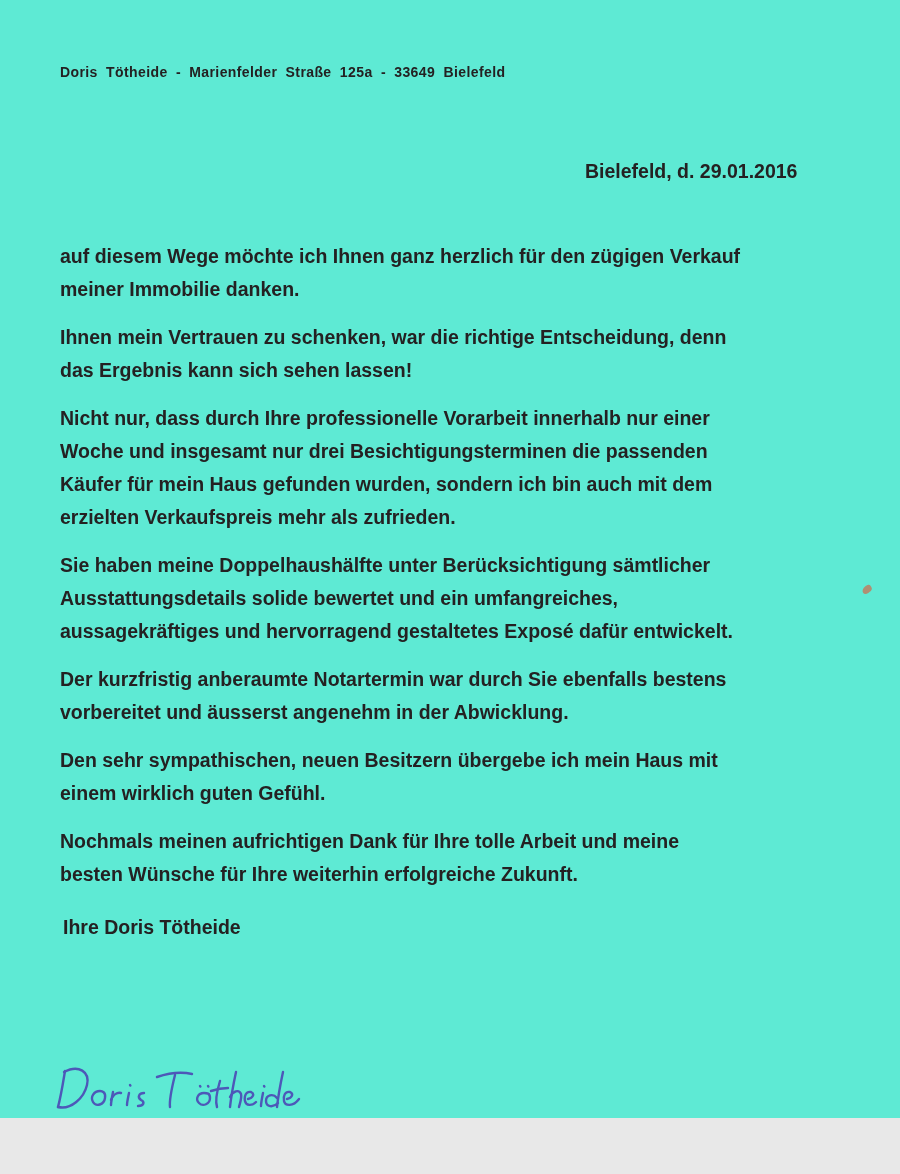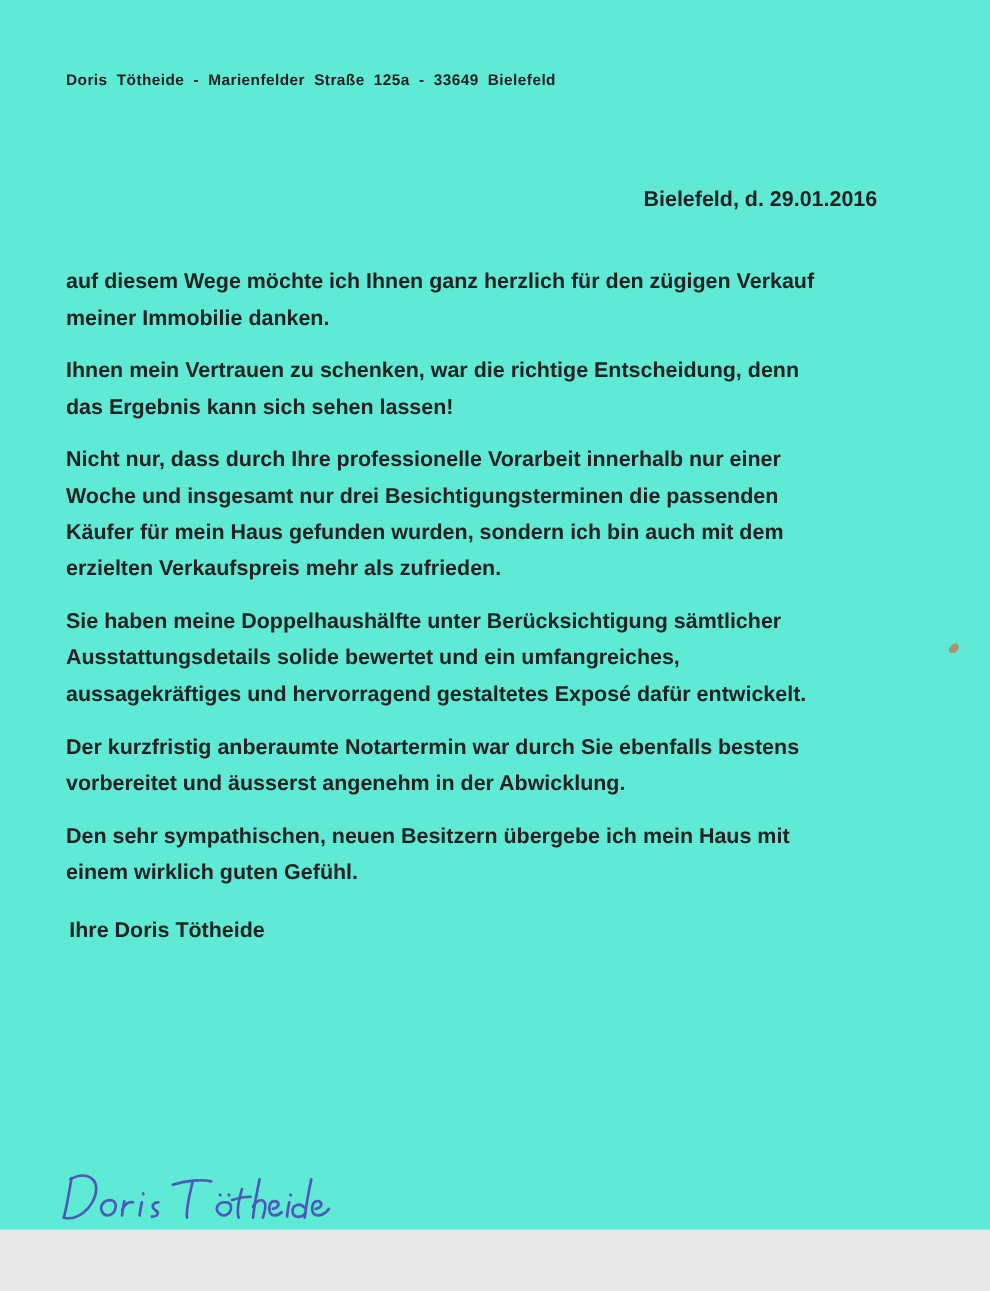--- a/index.html
+++ b/index.html
@@ -20,21 +20,21 @@
     left: 60px;
     top: 64px;
     font-size: 14px;
     letter-spacing: 0.4px;
     word-spacing: 4px;
     white-space: nowrap;
   }
   .date-line {
     position: absolute;
     left: 585px;
-    top: 170px;
+    top: 160px;
     font-size: 19.5px;
     white-space: nowrap;
   }
   .letter-body {
     position: absolute;
     left: 60px;
     top: 240px;
     width: 800px;
     font-size: 19.5px;
     line-height: 33px;
@@ -81,20 +81,22 @@
 Woche und insgesamt nur drei Besichtigungsterminen die passenden
 Käufer für mein Haus gefunden wurden, sondern ich bin auch mit dem
 erzielten Verkaufspreis mehr als zufrieden.</p>
     <p>Sie haben meine Doppelhaushälfte unter Berücksichtigung sämtlicher
 Ausstattungsdetails solide bewertet und ein umfangreiches,
 aussagekräftiges und hervorragend gestaltetes Exposé dafür entwickelt.</p>
     <p>Der kurzfristig anberaumte Notartermin war durch Sie ebenfalls bestens
 vorbereitet und äusserst angenehm in der Abwicklung.</p>
     <p>Den sehr sympathischen, neuen Besitzern übergebe ich mein Haus mit
 einem wirklich guten Gefühl.</p>
+    <p>Nochmals meinen aufrichtigen Dank für Ihre tolle Arbeit und meine
+besten Wünsche für Ihre weiterhin erfolgreiche Zukunft.</p>
     <p class="closing-name">Ihre Doris Tötheide</p>
   </div>
 
   <svg class="signature" viewBox="0 0 250 60" aria-label="handwritten signature">
     <g fill="none" stroke="#4d58b8" stroke-width="2.4" stroke-linecap="round" stroke-linejoin="round">
 
       <path d="M13,11 C11,23 9,36 6,47"></path>
       <path d="M12,12 C27,4 38,12 35,25 C32,38 19,50 6,47"></path>
 
       <path d="M48,31 C42,31 38,37 41,42 C44,47 52,45 53,38 C54,32 50,31 48,31"></path>

